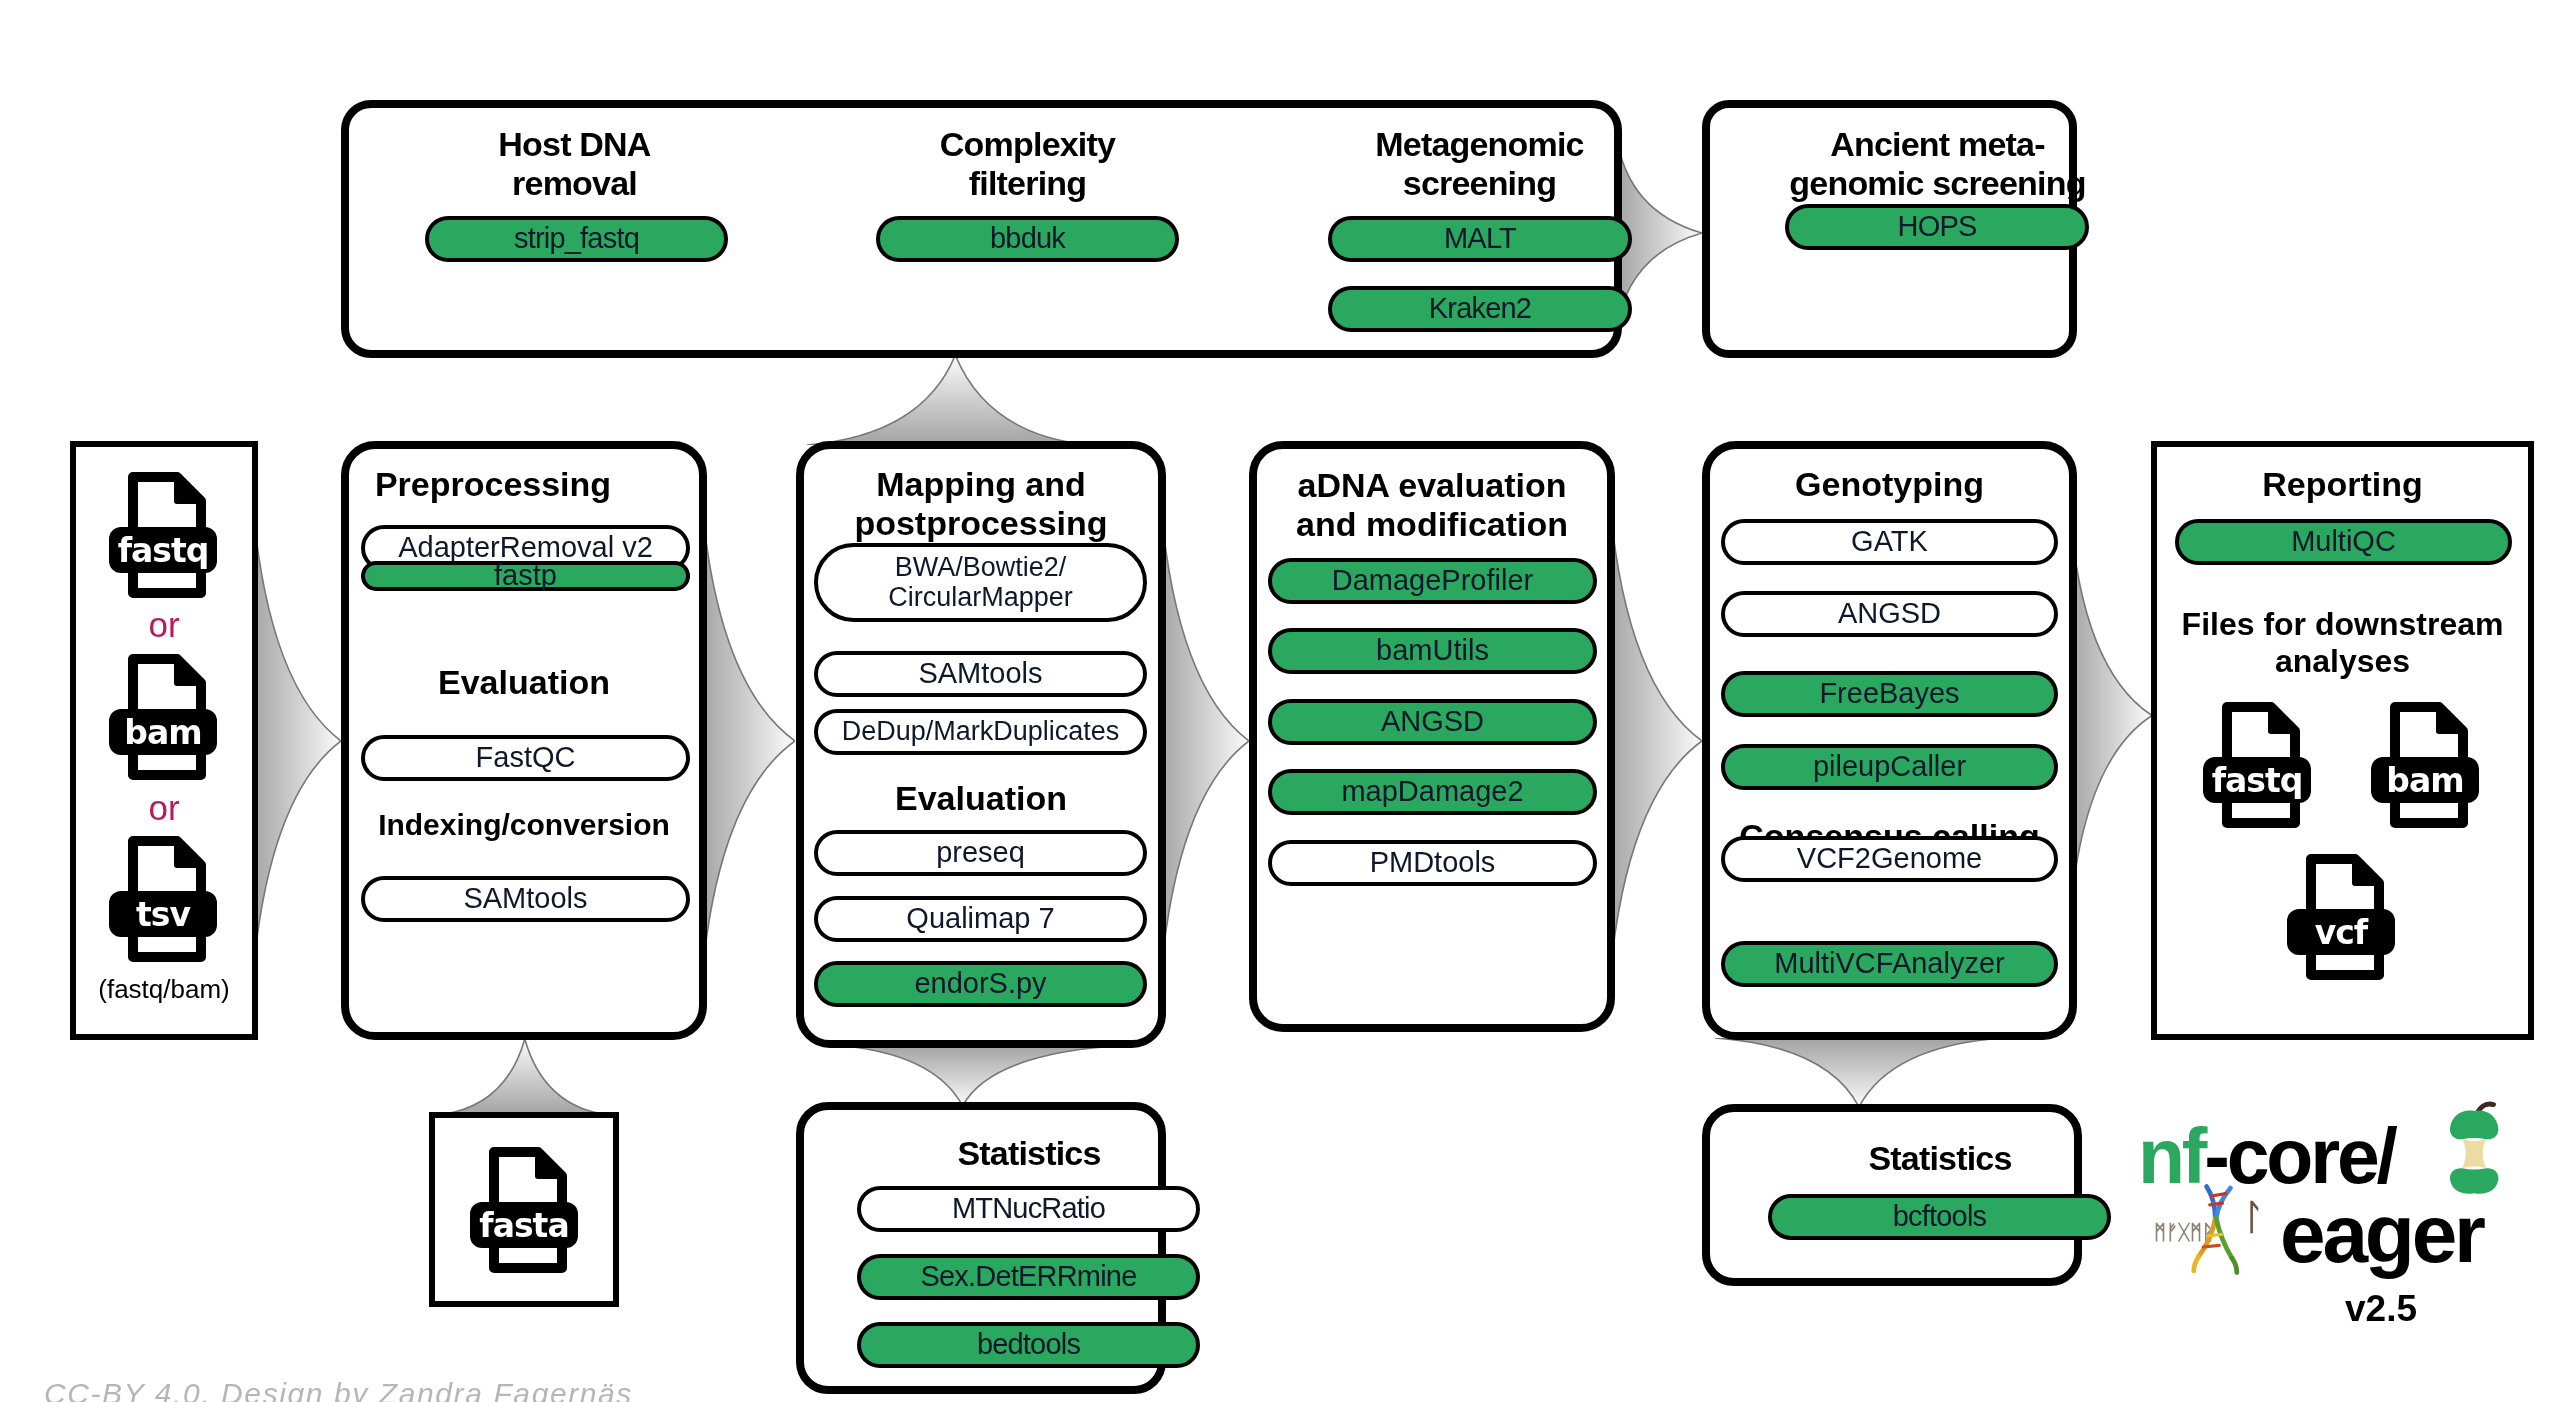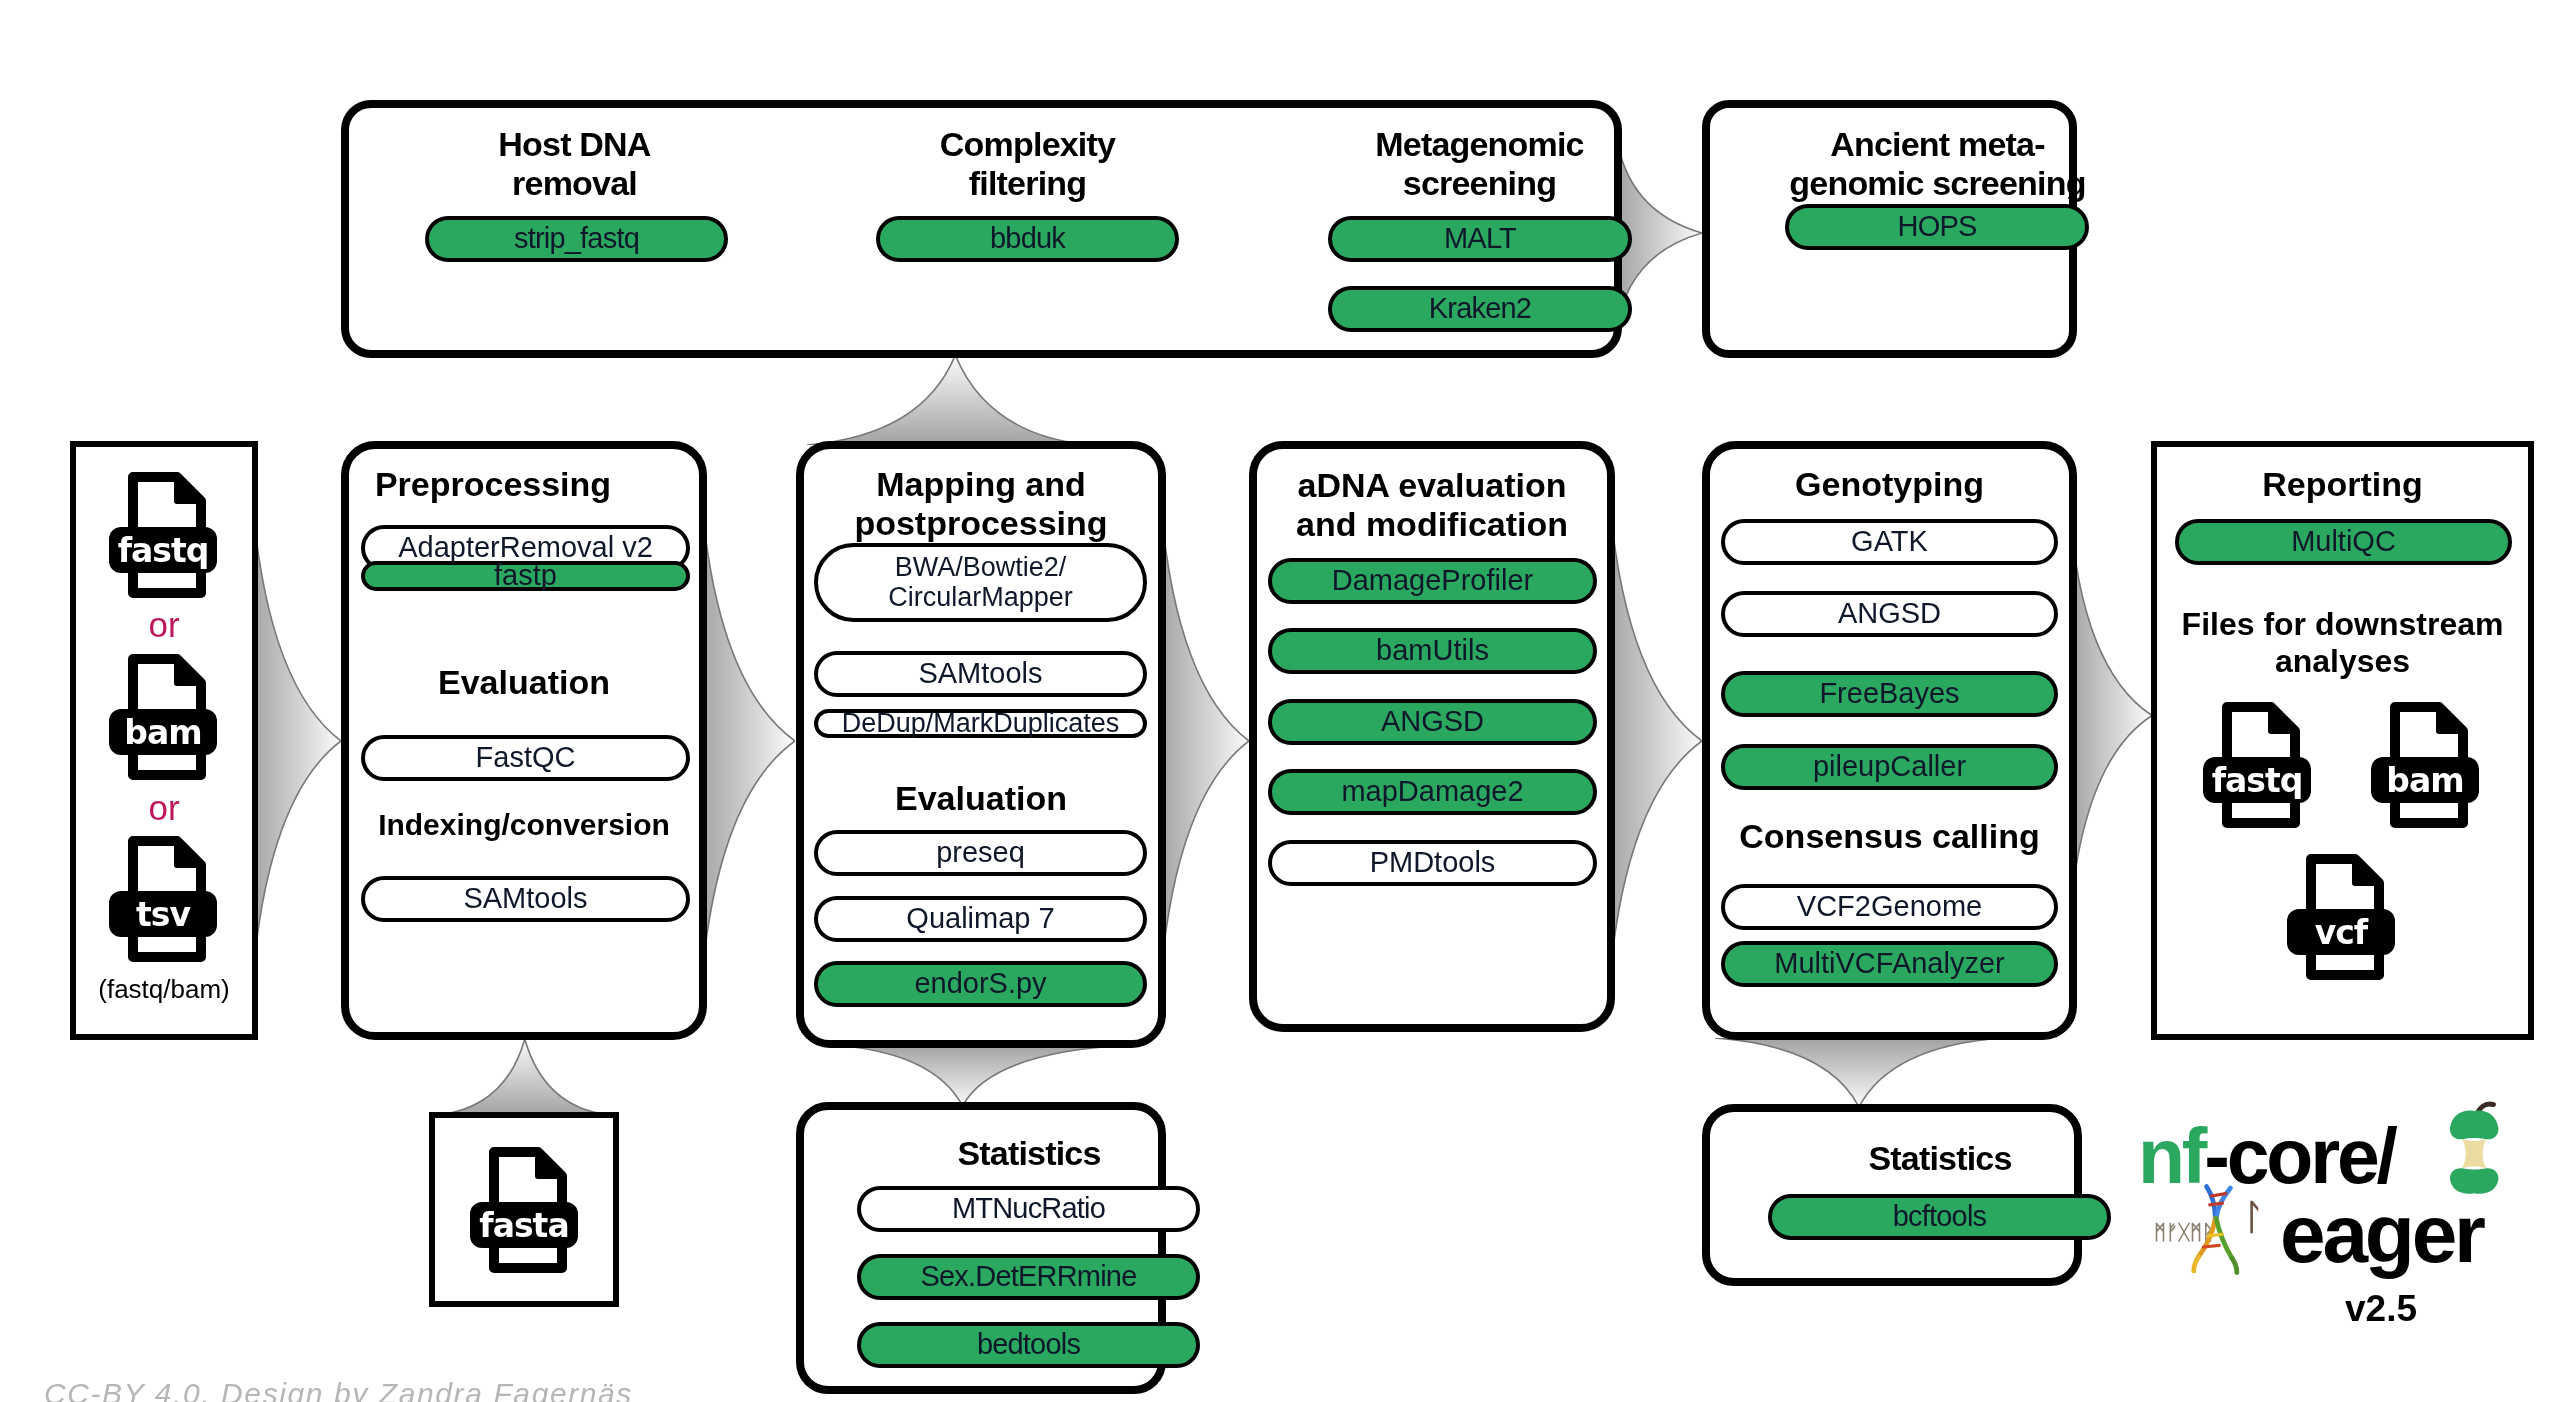--- a/index.html
+++ b/index.html
@@ -203,41 +203,41 @@
 <div class="hd" style="left:349px;top:663px;width:350px">Evaluation</div>
 <div class="pill" style="left:361px;top:735px;width:329px;height:46px">FastQC</div>
 <div class="hd" style="left:349px;top:808px;width:350px;font-size:30px">Indexing/conversion</div>
 <div class="pill" style="left:361px;top:876px;width:329px;height:46px">SAMtools</div>
 
 <div class="hd" style="left:804px;top:465px;width:354px">Mapping and
 postprocessing</div>
 <div class="pill sm" style="left:814px;top:543px;width:333px;height:79px">BWA/Bowtie2/
 CircularMapper</div>
 <div class="pill" style="left:814px;top:651px;width:333px;height:46px">SAMtools</div>
-<div class="pill sm" style="left:814px;top:709px;width:333px;height:29px">DeDup/MarkDuplicates</div>
+<div class="pill sm" style="left:814px;top:709px;width:333px;height:46px">DeDup/MarkDuplicates</div>
 <div class="hd" style="left:804px;top:779px;width:354px">Evaluation</div>
 <div class="pill" style="left:814px;top:830px;width:333px;height:46px">preseq</div>
 <div class="pill" style="left:814px;top:896px;width:333px;height:46px">Qualimap 7</div>
 <div class="pill green" style="left:814px;top:961px;width:333px;height:46px">endorS.py</div>
 
 <div class="hd" style="left:1257px;top:466px;width:350px">aDNA evaluation
 and modification</div>
 <div class="pill green" style="left:1268px;top:558px;width:329px;height:46px">DamageProfiler</div>
 <div class="pill green" style="left:1268px;top:628px;width:329px;height:46px">bamUtils</div>
 <div class="pill green" style="left:1268px;top:699px;width:329px;height:46px">ANGSD</div>
 <div class="pill green" style="left:1268px;top:769px;width:329px;height:46px">mapDamage2</div>
 <div class="pill" style="left:1268px;top:840px;width:329px;height:46px">PMDtools</div>
 
 <div class="hd" style="left:1710px;top:465px;width:359px">Genotyping</div>
 <div class="pill" style="left:1721px;top:519px;width:337px;height:46px">GATK</div>
 <div class="pill" style="left:1721px;top:591px;width:337px;height:46px">ANGSD</div>
 <div class="pill green" style="left:1721px;top:671px;width:337px;height:46px">FreeBayes</div>
 <div class="pill green" style="left:1721px;top:744px;width:337px;height:46px">pileupCaller</div>
 <div class="hd" style="left:1710px;top:817px;width:359px">Consensus calling</div>
-<div class="pill" style="left:1721px;top:884px;width:337px;height:46px">VCF2Genome</div>
+<div class="pill" style="left:1721px;top:836px;width:337px;height:46px">VCF2Genome</div>
 <div class="pill green" style="left:1721px;top:941px;width:337px;height:46px">MultiVCFAnalyzer</div>
 
 <div class="hd" style="left:2159px;top:465px;width:367px">Reporting</div>
 <div class="pill green" style="left:2175px;top:519px;width:337px;height:46px">MultiQC</div>
 <div class="hd" style="left:2159px;top:606px;width:367px;font-size:32px">Files for downstream
 analyses</div>
 <svg class="file-icon" style="left:2197px;top:699px;width:120px;height:132px" viewBox="0 0 120 132">
   <path d="M30,8 H74 L98,32 V124 H30 Z" fill="#fff" stroke="#000" stroke-width="10" stroke-linejoin="round"></path>
   <path d="M74,8 L98,32 H74 Z" fill="#000" stroke="#000" stroke-width="6" stroke-linejoin="round"></path>
   <rect x="6" y="58" width="108" height="46" rx="12" fill="#000"></rect>

